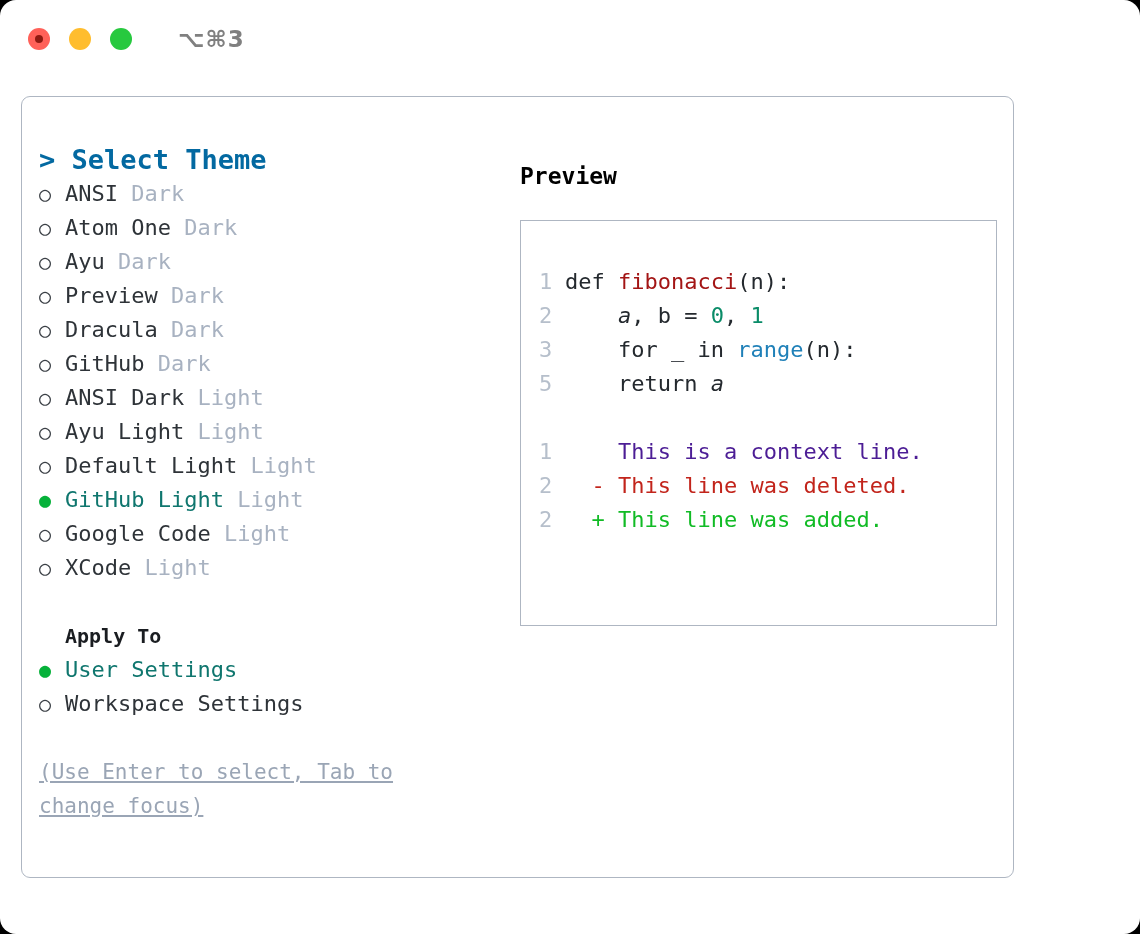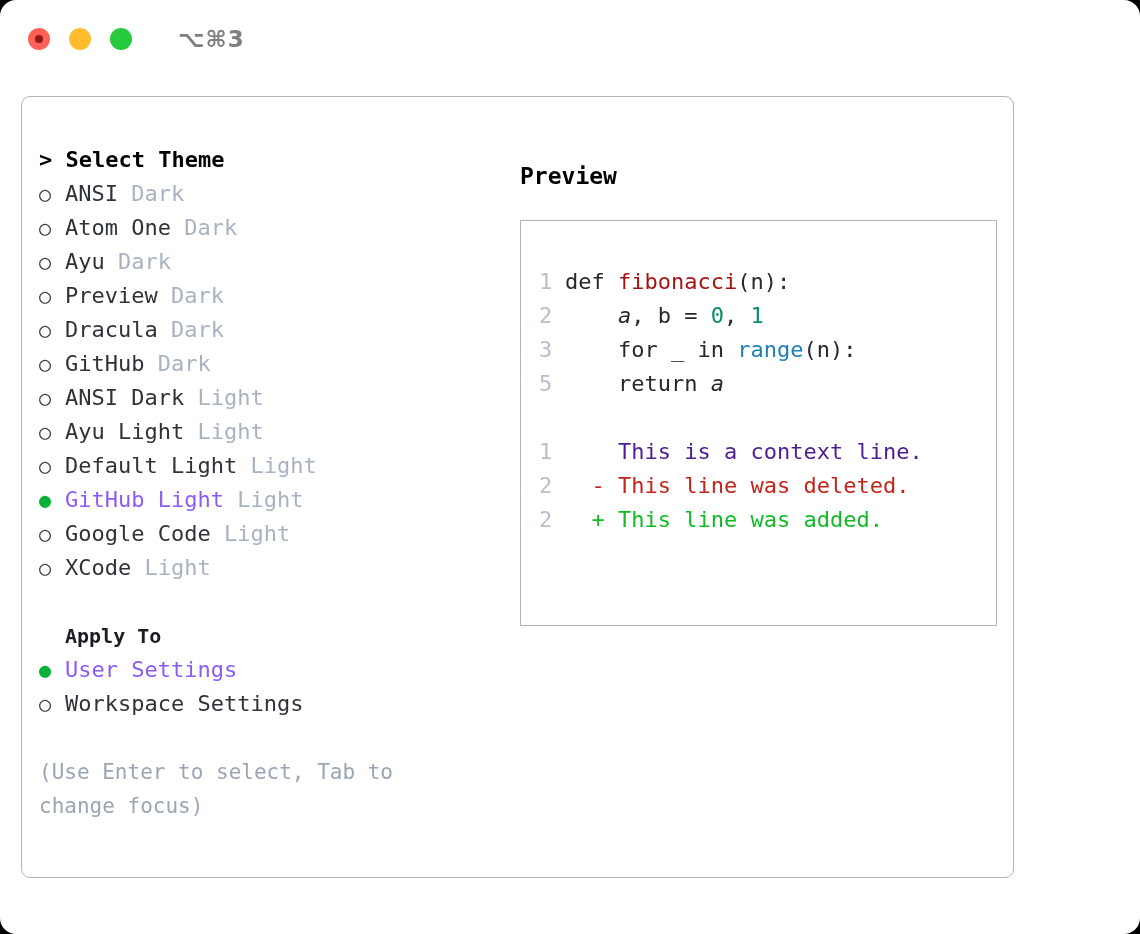--- a/index.html
+++ b/index.html
@@ -35,43 +35,44 @@
   .panel{
     position:absolute;left:21px;top:96px;width:993px;height:782px;
     border:1.6px solid #aeb6c2;border-radius:9px;background:#fff;
     box-sizing:border-box;
   }
   .cols{display:flex;padding:46px 0 0 0;}
   .left{width:460px;padding-left:17px;}
   .right{flex:1;padding-left:21px;}
   
   .section-head{
-    font-size:22px;font-weight:bold;color:#000000;
+    font-size:27px;font-weight:bold;color:#0369a1;
     line-height:34px;white-space:pre;
   }
   .opt{
     display:flex;align-items:baseline;line-height:34px;
     font-size:22px;white-space:pre;
   }
   .bullet{
     width:26px;display:inline-block;flex:none;
     font-size:20px;color:#3a3f45;
   }
   .bullet.on{color:#06b13a;}
   .opt-label{color:#2e3338;}
-  .opt-label.sel{color:#8b5cf6;text-align:right;}
+  .opt-label.sel{color:#0f766e;text-align:right;}
   .opt-tag{color:#a8b2c1;}
   .apply-head{
     font-size:20px;color:#1a1d21;font-weight:bold;
     line-height:34px;padding-left:26px;white-space:pre;
   }
   .spacer-sm{height:34px;}
   .hint{
     margin-top:34px;font-size:21px;color:#9aa5b5;line-height:34px;
     width:405px;
+    text-decoration:underline;
   }
   
   .preview-head{
     font-size:23px;font-weight:bold;color:#000;line-height:34px;
     margin-bottom:10px;
     margin-top:16px;
   }
   .preview-box{
     margin-top:27px;width:477px;height:406px;
     border:1.6px solid #aeb6c2;background:#fff;box-sizing:border-box;

